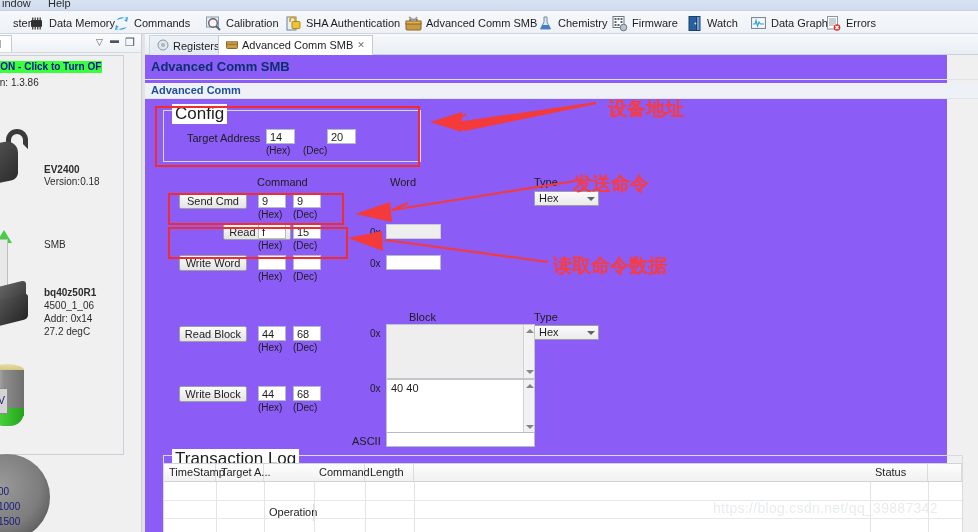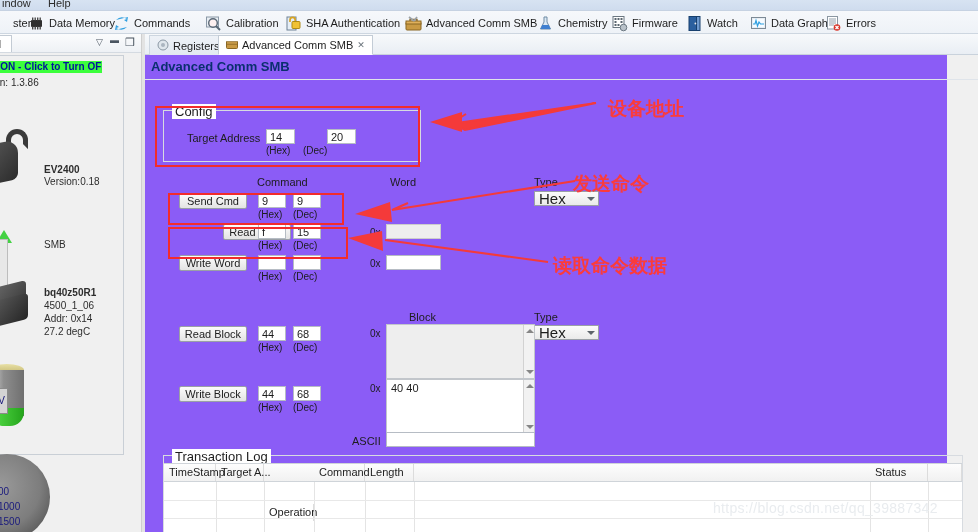--- a/index.html
+++ b/index.html
@@ -159,21 +159,21 @@
     position:absolute; left:0; top:49px; width:833px; height:16px;
     background:#eef2f7; border-bottom:1px solid #dfe4ea;
   }
   #sectionhdr span { position:absolute; left:6px; top:1px; font-size:11px; font-weight:bold; color:#1f4f9c;}
 
   .group {
     position:absolute; border:1px solid #d7dbe0;
   }
   .grouplabel {
     position:absolute; top:-7px; left:8px; background:#ffffff; padding:0 3px;
-    font-size:13px; color:#1d1d1d; white-space:nowrap;
+    font-size:17px; color:#1d1d1d; white-space:nowrap;
   }
 
   .fieldlabel { position:absolute; font-size:11px; color:#1d1d1d; white-space:nowrap;}
   .hdrlabel   { position:absolute; font-size:11px; color:#1d1d1d; white-space:nowrap;}
   .subnote    { position:absolute; font-size:10px; color:#1d1d1d; white-space:nowrap;}
 
   .tinput {
     position:absolute; height:15px; background:#ffffff; border:1px solid #b6bcc4;
     font-family:"Liberation Sans", sans-serif; font-size:11px; color:#1d1d1d;
     padding:0 3px; line-height:13px;
@@ -183,21 +183,21 @@
   .btn {
     position:absolute; height:16px;
     background:linear-gradient(to bottom,#fcfcfc,#e3e3e3);
     border:1px solid #9aa0a6; border-radius:2px;
     font-family:"Liberation Sans", sans-serif; font-size:11px; color:#1d1d1d;
     text-align:center; line-height:14px; cursor:default;
   }
 
   .combo {
     position:absolute; height:15px; background:linear-gradient(to bottom,#fbfbfb,#eaeaea);
-    border:1px solid #9aa0a6; font-size:15px; color:#1d1d1d;
+    border:1px solid #9aa0a6; font-size:11px; color:#1d1d1d;
   }
   .combo .cval { position:absolute; left:4px; top:0px; line-height:13px; }
   .combo .carrow {
     position:absolute; right:3px; top:5px; width:0;height:0;
     border-left:4px solid transparent; border-right:4px solid transparent;
     border-top:4px solid #5d646b;
   }
 
   .tarea {
     position:absolute; background:#eeeeee; border:1px solid #c2c6cb;
@@ -451,20 +451,23 @@
         </svg>
       </span>
       <span>Advanced Comm SMB</span>
       <span style="font-size:9px;color:#6a737b">✕</span>
     </div>
   </div>
 
   <div id="formtitle">Advanced Comm SMB</div>
   <div id="titlerule"></div>
 
+  <div id="sectionhdr">
+    <span>Advanced Comm</span>
+  </div>
 
   <div class="group" style="left:18px;top:76px;width:258px;height:52px;">
     <span class="grouplabel">Config</span>
   </div>
   <div class="fieldlabel" style="left:42px;top:98px;">Target Address</div>
   <input class="tinput" style="left: 121px; top: 95px; width: 29px;" value="14">
   <input class="tinput" style="left: 158px; top: 95px; width: 29px; margin-left: 24px;" value="20">
   <div class="subnote" style="left:121px;top:111px;">(Hex)</div>
   <div class="subnote" style="left:158px;top:111px;">(Dec)</div>
 

